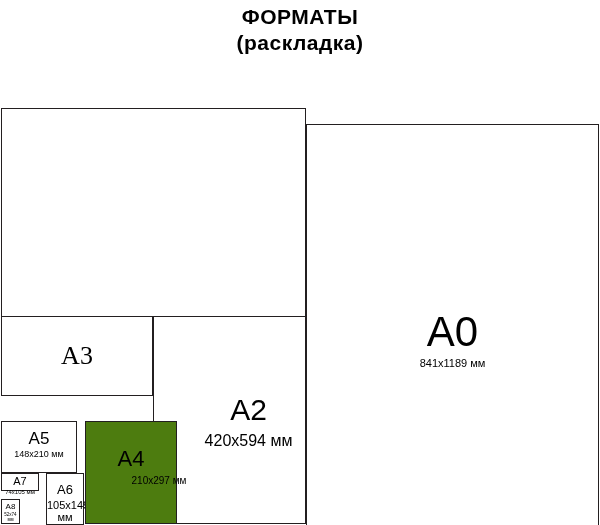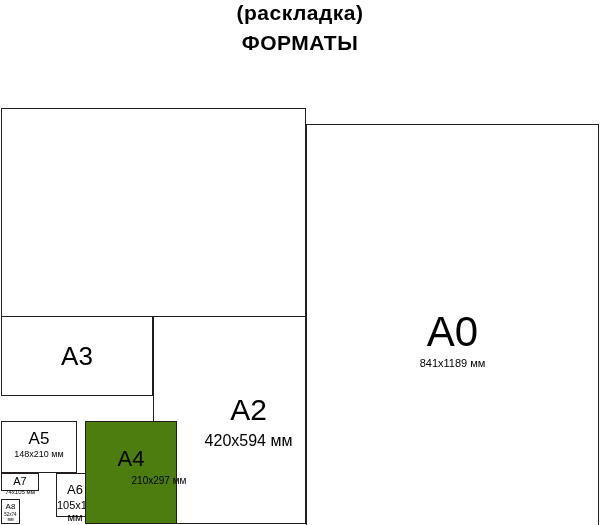--- a/index.html
+++ b/index.html
@@ -94,20 +94,21 @@
     padding-left: 19px;
   }
   #fmt-a2 .lbl { top: 78px; font-size: 30px; }
   #fmt-a2 .dim { top: 116px; font-size: 16px; }
   
   #fmt-a3 {
     left: 1px;
     top: 208px;
     width: 152px;
     height: 80px;
+    font-family: Liberation Serif, serif;
   }
   #fmt-a3 .lbl { top: 26px; font-size: 26px; }
   #fmt-a3 .dim { top: 62px; font-size: 10px; }
   
   #fmt-a4 {
     left: 85px;
     top: 313px;
     width: 92px;
     height: 103px;
     background: #4d7c0f;
@@ -118,24 +119,24 @@
   #fmt-a5 {
     left: 1px;
     top: 313px;
     width: 76px;
     height: 52px;
   }
   #fmt-a5 .lbl { top: 8px; font-size: 17px; }
   #fmt-a5 .dim { top: 28px; font-size: 9px; text-align: center; }
   
   #fmt-a6 {
-    left: 56px;
+    left: 46px;
     top: 365px;
     width: 38px;
-    height: 44px;
+    height: 52px;
   }
   #fmt-a6 .lbl { top: 9px; font-size: 13px; }
   #fmt-a6 .dim { top: 26px; font-size: 11px; }
   
   #fmt-a7 {
     left: 1px;
     top: 365px;
     width: 38px;
     height: 18px;
   }
@@ -150,22 +151,22 @@
   }
   #fmt-a8 .lbl { top: 3px; font-size: 8px; }
   #fmt-a8 .dim { top: 13px; font-size: 4.5px; }
 </style>
 </head>
 <body>
 
 <div id="page">
 
   <div id="title-block">
+    <div id="title-line1">ФОРМАТЫ</div>
     <div id="title-line2">(раскладка)</div>
-    <div id="title-line1">ФОРМАТЫ</div>
   </div>
 
   <div id="diagram">
 
     <div class="fmt" id="fmt-a0">
       <div class="lbl">A0</div>
       <div class="dim">841x1189 мм</div>
     </div>
 
     <div class="fmt" id="fmt-a1">

